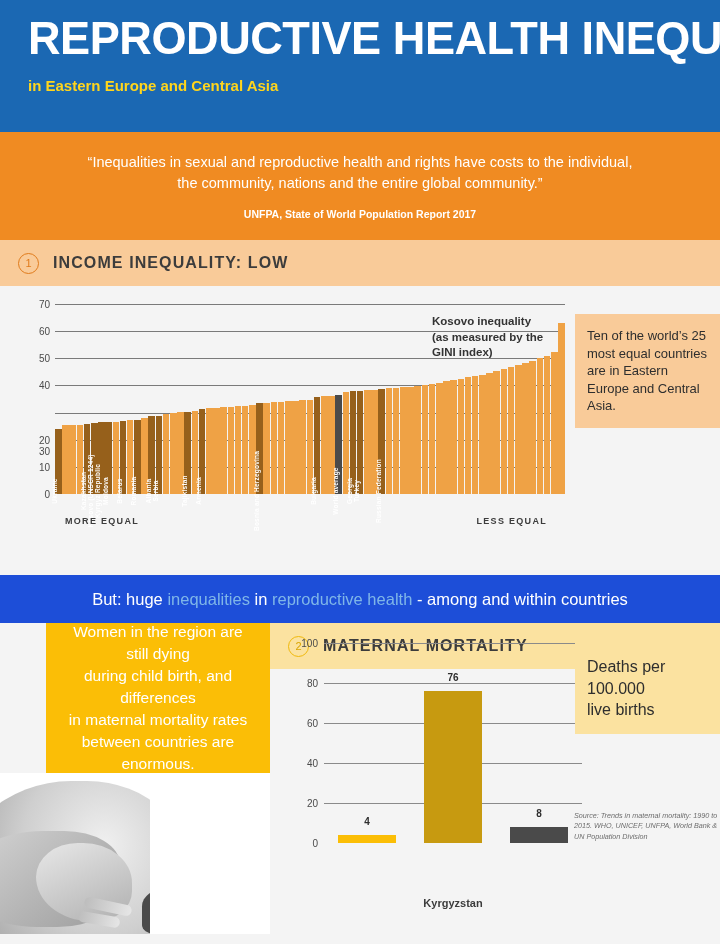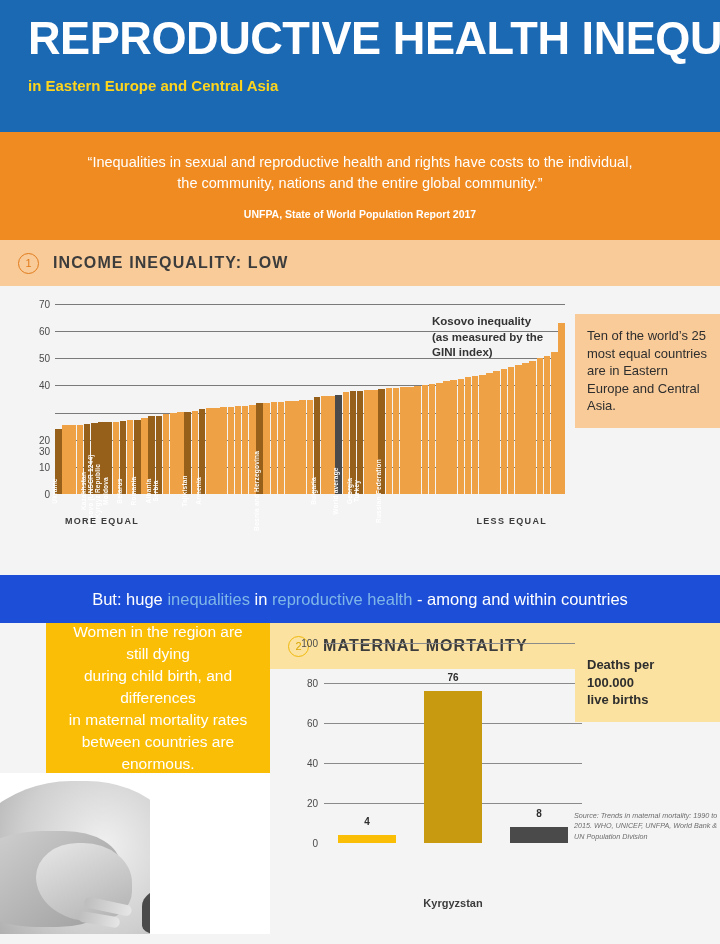--- a/index.html
+++ b/index.html
@@ -275,22 +275,22 @@
     top:206px;
     font-size:11px; font-weight:bold; color:#3c3c3c;
     white-space:nowrap;
   }
   .deaths-box {
     position:absolute;
     right:0; top:20px;
     width:145px;
     background:#fbe2a0;
     padding:13px 12px;
-    font-size:13px;
-    font-weight:bold;
+    font-size:16px;
+    font-weight:normal;
     line-height:1.35;
     color:#2e2e2e;
   }
   .mm-src {
     position:absolute;
     right:0; top:188px;
     width:146px;
     font-size:7.2px;
     font-style:italic;
     color:#6d6d6d;

